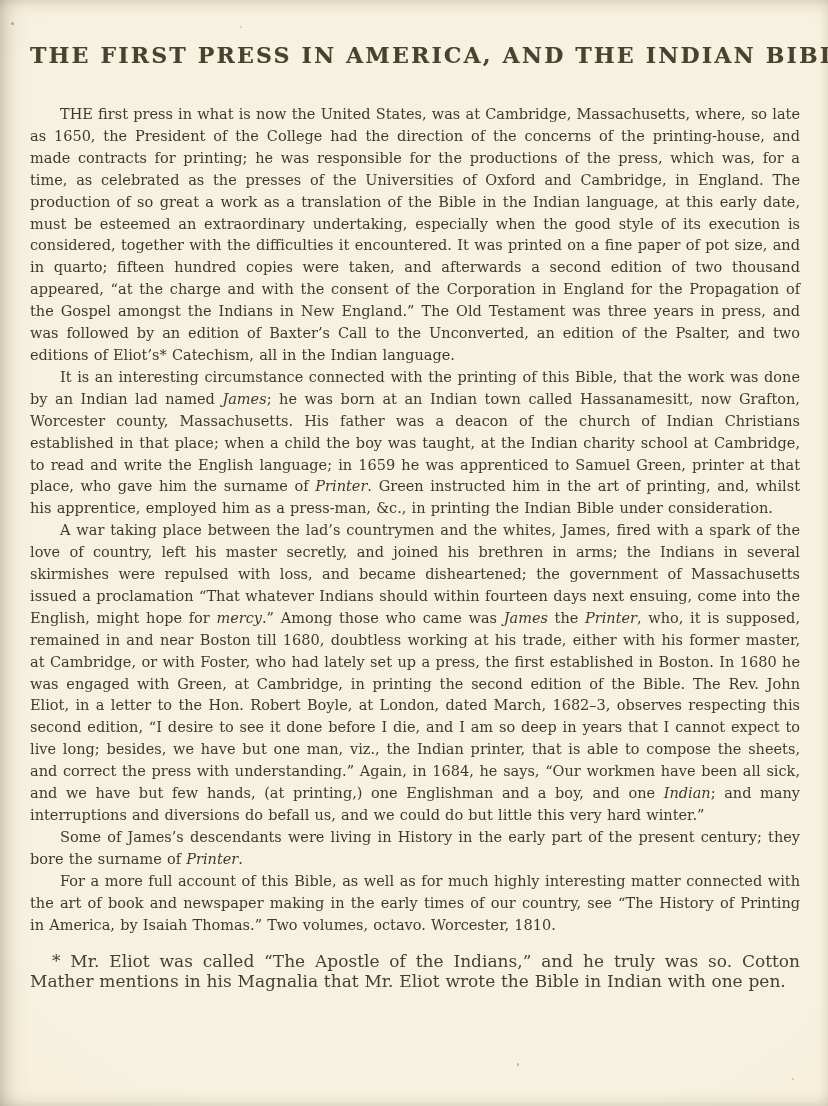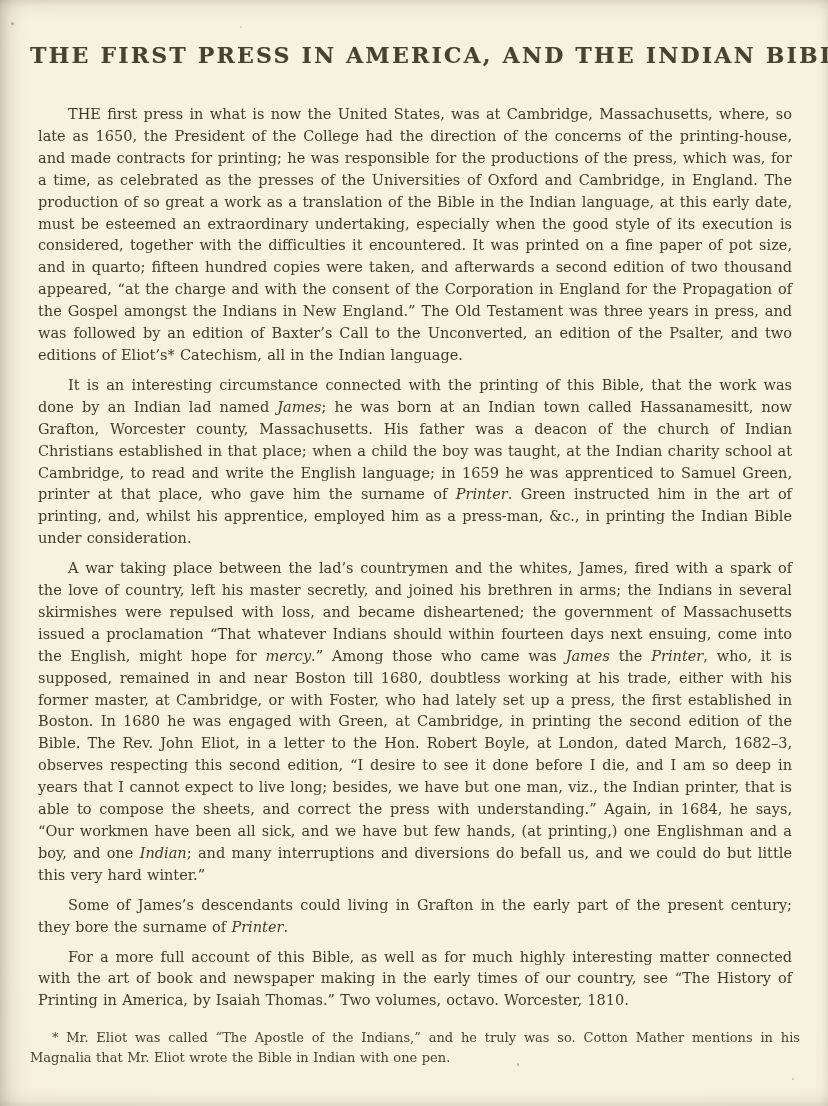--- a/index.html
+++ b/index.html
@@ -37,30 +37,30 @@
   .article {
     margin-top: 36px;
     font-family: "DejaVu Serif", serif;
     font-size: 14.5px;
     line-height: 21.9px;
     text-align: justify;
     color: #403a2d;
     word-spacing: 0.6px;
   }
   .article p {
-    margin: 8px;
+    margin: 0;
     padding: 0;
     text-indent: 30px;
   }
   .article i {
   }
   .footnote {
     margin-top: 16px;
     font-family: "DejaVu Serif", serif;
-    font-size: 13px;
+    font-size: 17px;
     line-height: 19.5px;
     text-align: justify;
     text-indent: 22px;
     color: #474130;
     word-spacing: 0.4px;
   }
   .speck {
     position: absolute;
     border-radius: 50%;
     background: rgba(90, 80, 58, 0.42);
@@ -74,21 +74,21 @@
 </head>
 <body>
 
 <div class="page">
   <h1 class="title">THE FIRST PRESS IN AMERICA, AND THE INDIAN BIBLE.</h1>
 
   <div class="article">
       <p><span>THE first press in what is now the United States, was at Cambridge, Massachusetts, where, so late as 1650, the President of the College had the direction of the concerns of the printing-house, and made contracts for printing; he was responsible for the productions of the press, which was, for a time, as celebrated as the presses of the Universities of Oxford and Cambridge, in England.  The production of so great a work as a translation of the Bible in the Indian language, at this early date, must be esteemed an extraordinary undertaking, especially when the good style of its execution is considered, together with the difficulties it encountered.  It was printed on a fine paper of pot size, and in quarto; fifteen hundred copies were taken, and afterwards a second edition of two thousand appeared, “at the charge and with the consent of the Corporation in England for the Propagation of the Gospel amongst the Indians in New England.”  The Old Testament was three years in press, and was followed by an edition of Baxter’s Call to the Unconverted, an edition of the Psalter, and two editions of Eliot’s* Catechism, all in the Indian language.</span></p>
       <p><span>It is an interesting circumstance connected with the printing of this Bible, that the work was done by an Indian lad named </span><i>James</i><span>; he was born at an Indian town called Hassanamesitt, now Grafton, Worcester county, Massachusetts.  His father was a deacon of the church of Indian Christians established in that place; when a child the boy was taught, at the Indian charity school at Cambridge, to read and write the English language; in 1659 he was apprenticed to Samuel Green, printer at that place, who gave him the surname of </span><i>Printer</i><span>.  Green instructed him in the art of printing, and, whilst his apprentice, employed him as a press-man, &amp;c., in printing the Indian Bible under consideration.</span></p>
       <p><span>A war taking place between the lad’s countrymen and the whites, James, fired with a spark of the love of country, left his master secretly, and joined his brethren in arms; the Indians in several skirmishes were repulsed with loss, and became disheartened; the government of Massachusetts issued a proclamation “That whatever Indians should within fourteen days next ensuing, come into the English, might hope for </span><i>mercy</i><span>.”  Among those who came was </span><i>James</i><span> the </span><i>Printer</i><span>, who, it is supposed, remained in and near Boston till 1680, doubtless working at his trade, either with his former master, at Cambridge, or with Foster, who had lately set up a press, the first established in Boston.  In 1680 he was engaged with Green, at Cambridge, in printing the second edition of the Bible.  The Rev. John Eliot, in a letter to the Hon. Robert Boyle, at London, dated March, 1682–3, observes respecting this second edition, “I desire to see it done before I die, and I am so deep in years that I cannot expect to live long; besides, we have but one man, viz., the Indian printer, that is able to compose the sheets, and correct the press with understanding.”  Again, in 1684, he says, “Our workmen have been all sick, and we have but few hands, (at printing,) one Englishman and a boy, and one </span><i>Indian</i><span>; and many interruptions and diversions do befall us, and we could do but little this very hard winter.”</span></p>
-      <p><span>Some of James’s descendants could living in Grafton in the early part of the present century; they bore the surname of </span><i>Printer</i><span>.</span></p>
+      <p><span>Some of James’s descendants were living in History in the early part of the present century; they bore the surname of </span><i>Printer</i><span>.</span></p>
       <p><span>For a more full account of this Bible, as well as for much highly interesting matter connected with the art of book and newspaper making in the early times of our country, see “The History of Printing in America, by Isaiah Thomas.”  Two volumes, octavo.  Worcester, 1810.</span></p>
     </div>
 
   <div class="footnote">* Mr. Eliot was called “The Apostle of the Indians,” and he truly was so.  Cotton Mather mentions in his Magnalia that Mr. Eliot wrote the Bible in Indian with one pen.</div>
 
   <div class="speck s1"></div>
   <div class="speck s2"></div>
   <div class="speck s3"></div>
   <div class="speck s4"></div>
   <div class="speck s5"></div>

